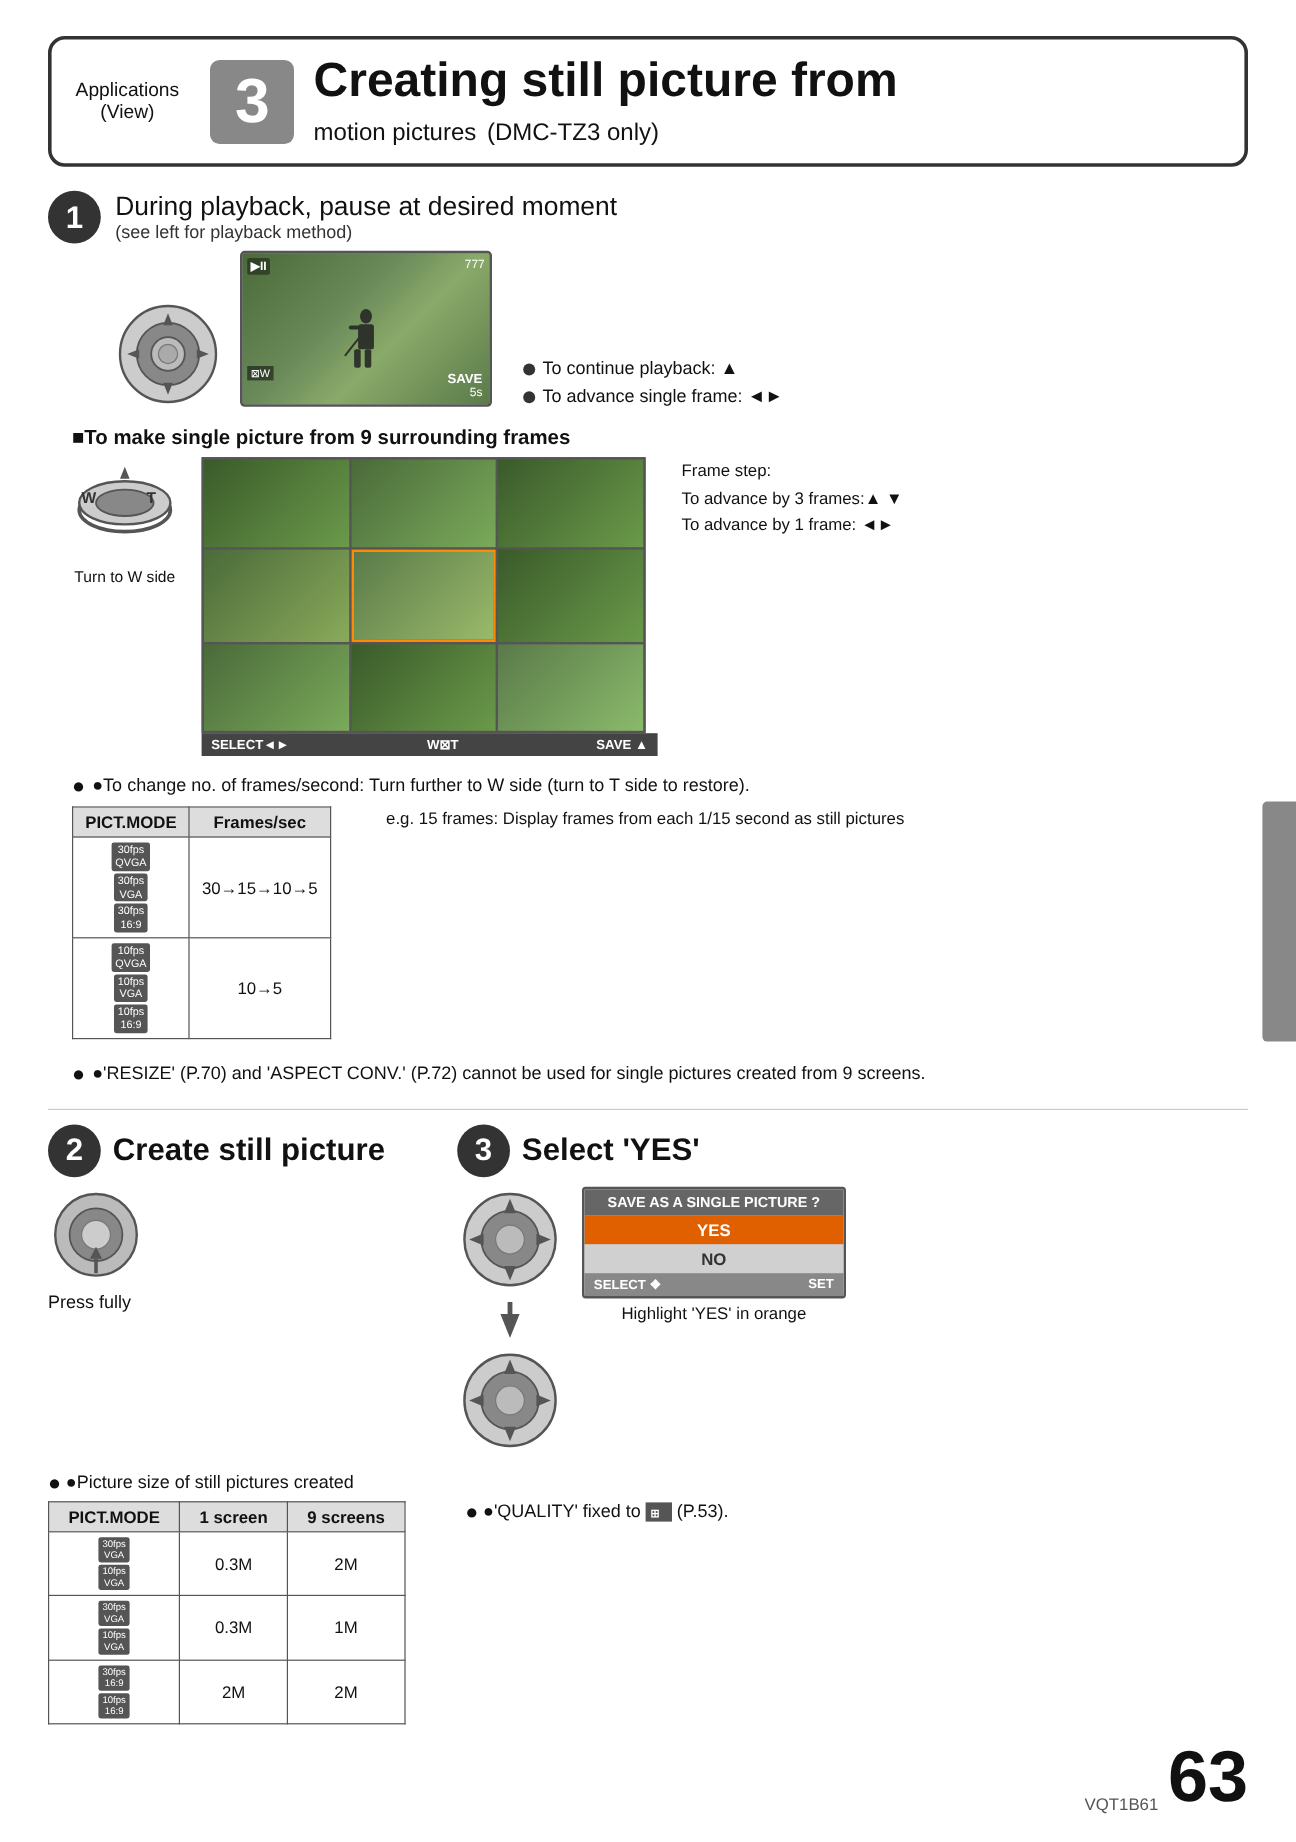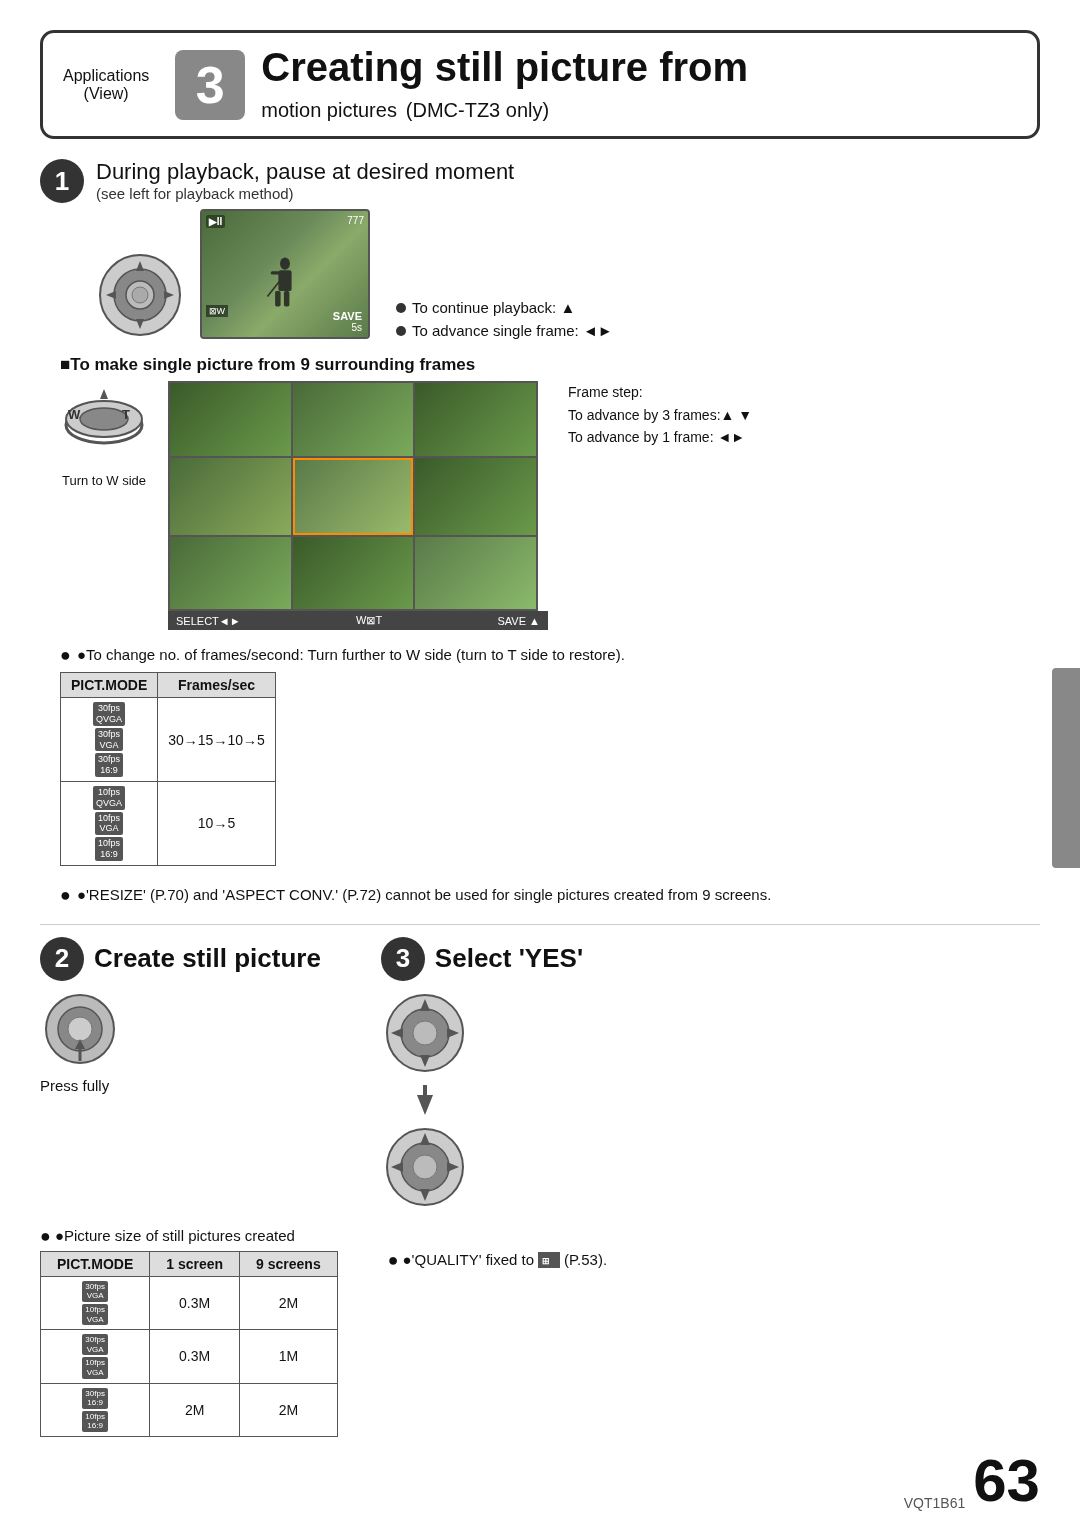--- a/index.html
+++ b/index.html
@@ -115,21 +115,21 @@
     
     .images-row {
       display: flex;
       align-items: flex-end;
       gap: 16px;
       margin-left: 56px;
       margin-bottom: 10px;
     }
     
     .camera-screen {
-      width: 170px;
+      width: 210px;
       height: 130px;
       background: #888;
       border: 2px solid #555;
       border-radius: 4px;
       position: relative;
       overflow: hidden;
       flex-shrink: 0;
     }
     .camera-screen-inner {
       width: 100%;
@@ -538,21 +538,21 @@
           <div class="nine-grid-cell" style="background:linear-gradient(135deg,#4a6a3a,#7aaa5a);"></div>
           <div class="nine-grid-cell" style="background:linear-gradient(135deg,#3a5a2a,#6a9a4a);"></div>
           <div class="nine-grid-cell" style="background:linear-gradient(135deg,#4a6a3a,#8aaa5a);"></div>
           <div class="nine-grid-cell selected" style="background:linear-gradient(135deg,#5a7a4a,#9aba6a);"></div>
           <div class="nine-grid-cell" style="background:linear-gradient(135deg,#3a5a2a,#6a9a4a);"></div>
           <div class="nine-grid-cell" style="background:linear-gradient(135deg,#4a6a3a,#7aaa5a);"></div>
           <div class="nine-grid-cell" style="background:linear-gradient(135deg,#3a5a2a,#6a9a4a);"></div>
           <div class="nine-grid-cell" style="background:linear-gradient(135deg,#5a7a4a,#8aba6a);"></div>
         </div>
 
-        <div style="background:#444;color:#fff;font-size:11px;font-weight:normal;padding:3px 8px;display:flex;justify-content:space-between;align-items:center;">
+        <div style="background:#444;color:#fff;font-size:11px;font-weight:bold;padding:3px 8px;display:flex;justify-content:space-between;align-items:center;">
           <span>SELECT◄►</span>
           <span>W⊠T</span>
           <span>SAVE ▲</span>
         </div>
       </div>
 
       <div class="frame-step-info">
         <div>Frame step:</div>
         <div>To advance by 3 frames:▲ ▼</div>
         <div>To advance by 1 frame: ◄►</div>
@@ -591,20 +591,21 @@
                 <span class="pict-badge">10fps<br>QVGA</span>
                 <span class="pict-badge">10fps<br>VGA</span>
                 <span class="pict-badge">10fps<br>16:9</span>
               </div>
             </td>
             <td>10→5</td>
           </tr>
         </tbody>
       </table>
     </div>
+    <div class="table-note">e.g. 15 frames: Display frames from each 1/15 second as still pictures</div>
   </div>
 
   <div class="resize-note">
     <span style="font-size:18px;line-height:1;">●</span>
     <span>●'RESIZE' (P.70) and 'ASPECT CONV.' (P.72) cannot be used for single pictures created from 9 screens.</span>
   </div>
 
   <hr class="divider">
 
   <div class="bottom-steps">
@@ -652,20 +653,32 @@
             <circle cx="44" cy="44" r="38" fill="#ccc" stroke="#555" stroke-width="2"></circle>
             <circle cx="44" cy="44" r="24" fill="#888" stroke="#555" stroke-width="1.5"></circle>
             <circle cx="44" cy="44" r="12" fill="#bbb" stroke="#777" stroke-width="1"></circle>
             <polygon points="44,10 39,22 49,22" fill="#555"></polygon>
             <polygon points="44,78 39,66 49,66" fill="#555"></polygon>
             <polygon points="10,44 22,39 22,49" fill="#555"></polygon>
             <polygon points="78,44 66,39 66,49" fill="#555"></polygon>
           </svg>
         </div>
 
+        <div style="display:flex;flex-direction:column;gap:4px;">
+          <div class="save-dialog">
+            <div class="save-dialog-title">SAVE AS A SINGLE PICTURE ?</div>
+            <div class="save-dialog-option yes">YES</div>
+            <div class="save-dialog-option no">NO</div>
+            <div class="save-dialog-footer">
+              <span>SELECT ❖</span>
+              <span>SET</span>
+            </div>
+          </div>
+          <div style="font-size:14px;text-align:center;">Highlight 'YES' in orange</div>
+        </div>
       </div>
     </div>
   </div>
 
   <div class="pic-size-section">
     <div class="pic-size-note">
       <span style="font-size:18px;line-height:1;">●</span>
       <span>●Picture size of still pictures created</span>
     </div>
     <div style="display:flex;align-items:flex-start;gap:30px;">

